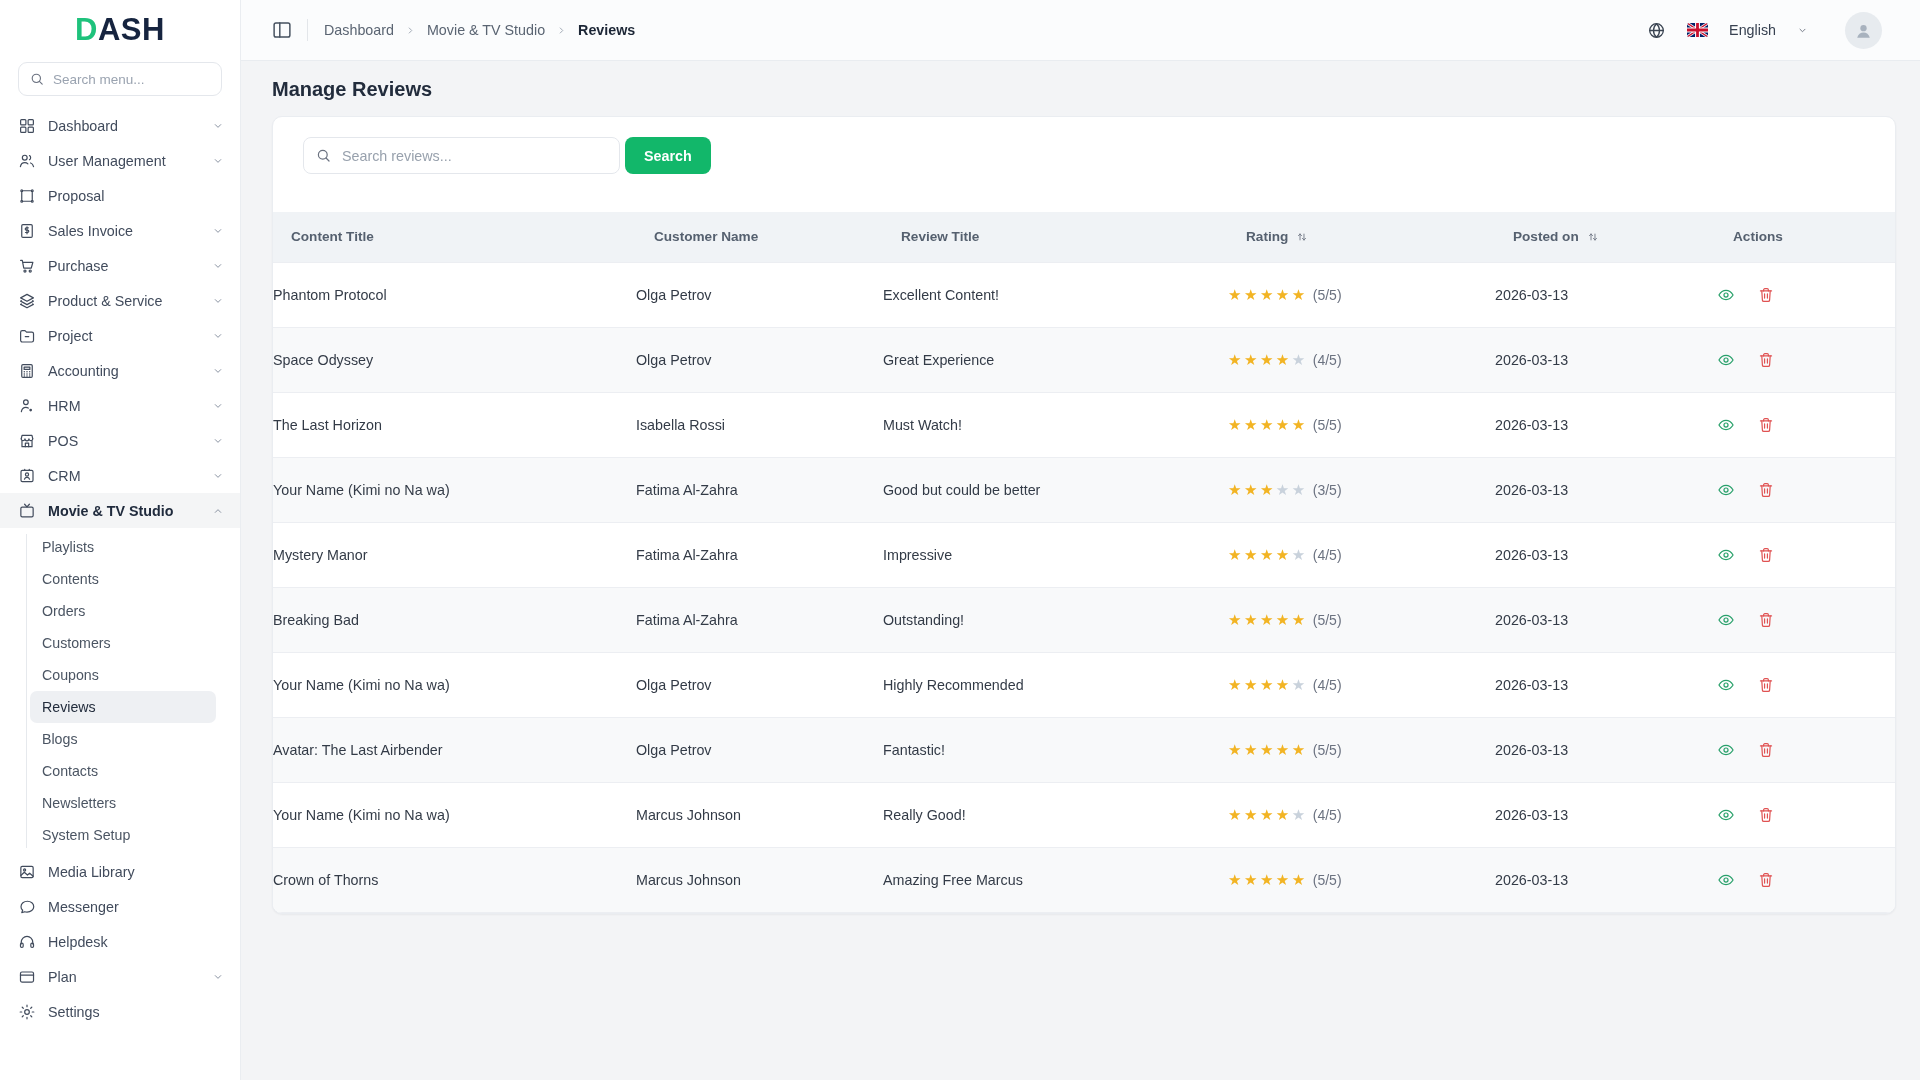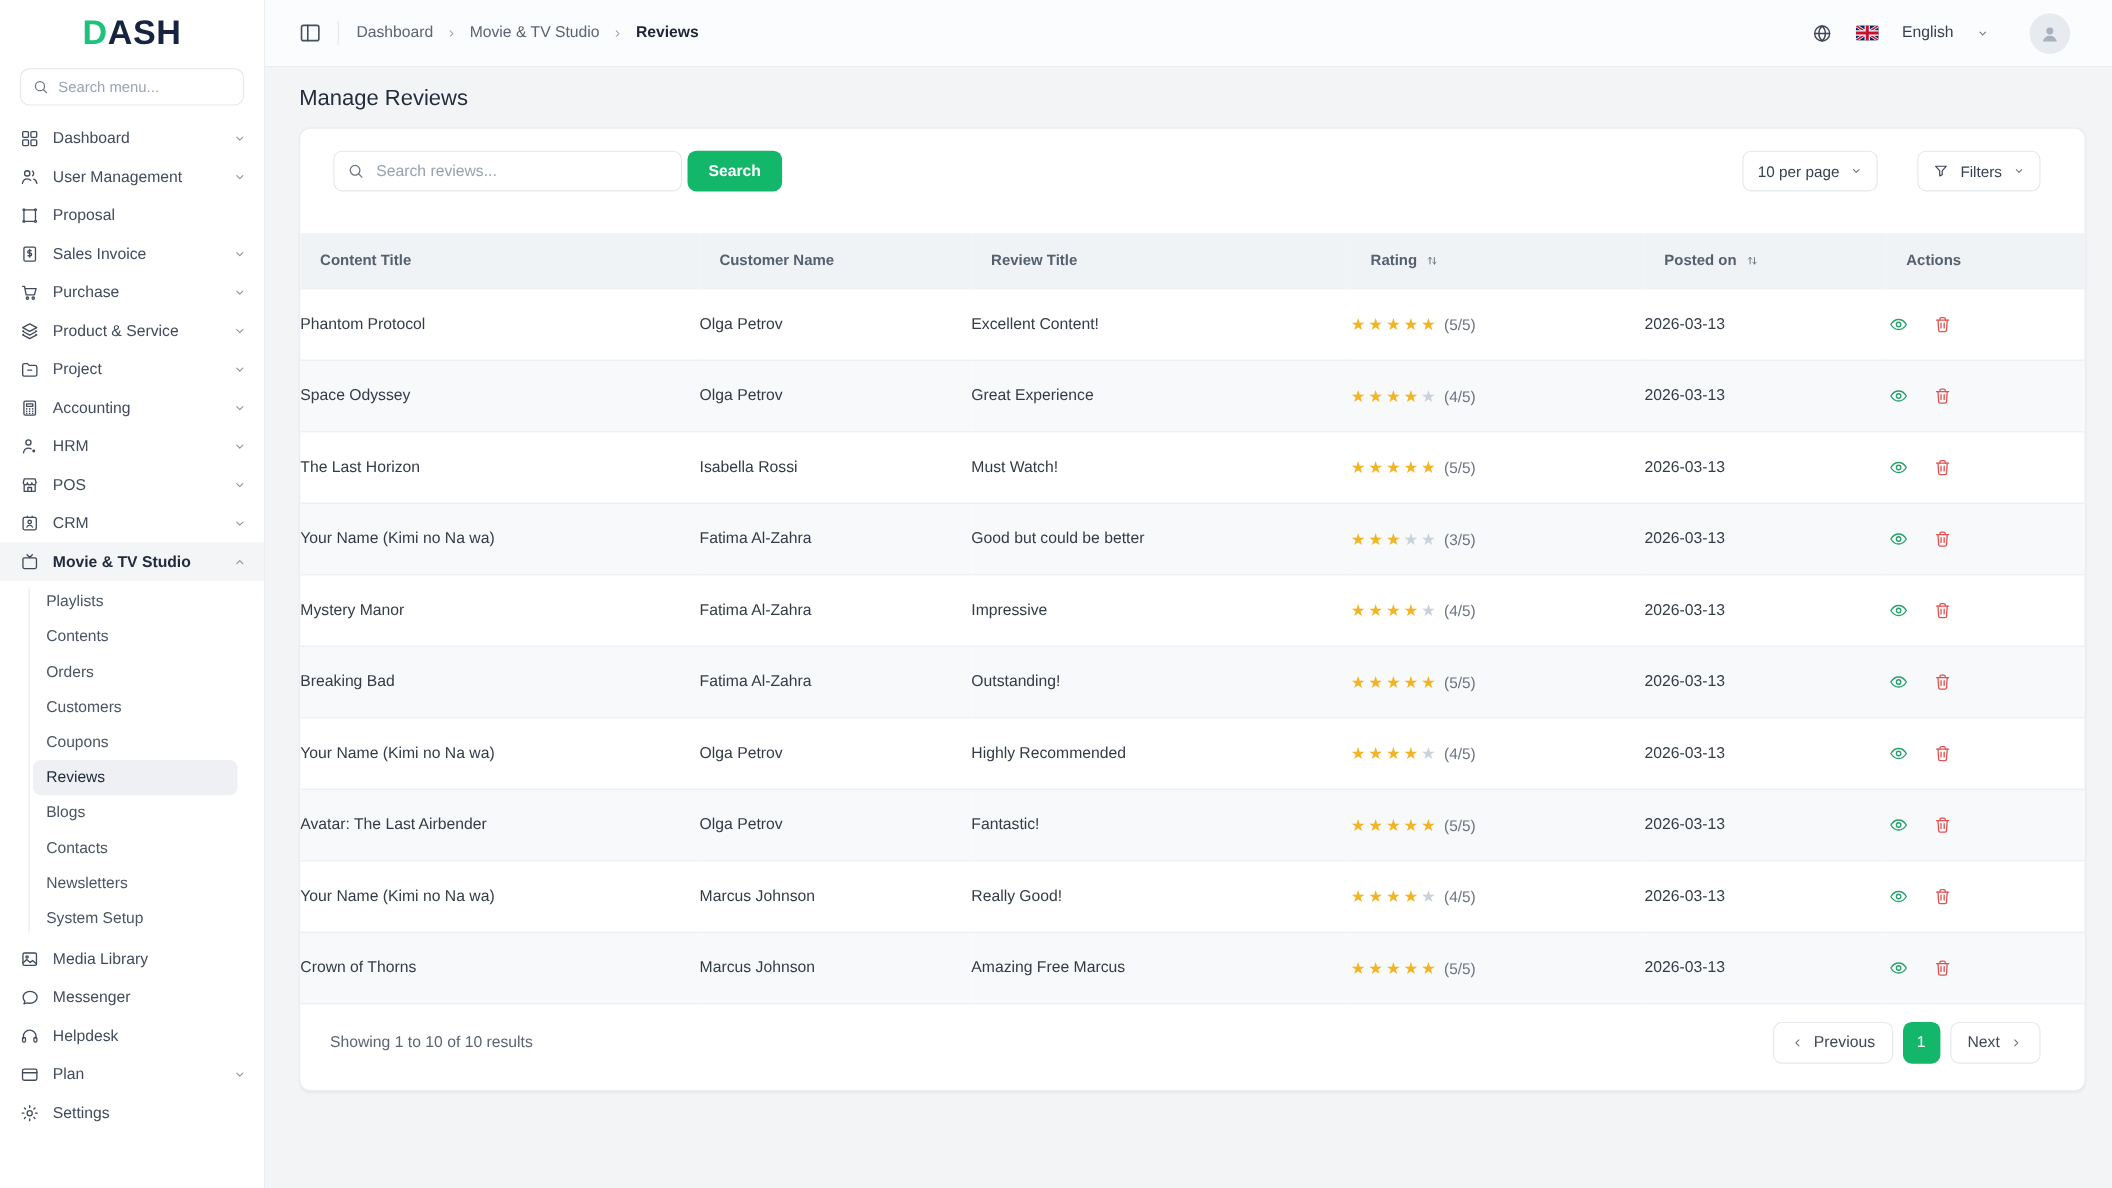--- a/index.html
+++ b/index.html
@@ -51,21 +51,21 @@
   .flag{width:21px;height:14px;border-radius:2.5px;overflow:hidden}
   .flag svg{width:21px;height:14px}
   .lang{font-size:14.3px;color:#374151;cursor:pointer}
   .lang-chev{width:11px;height:11px;color:#6b7280}
   .lang-chev svg{width:11px;height:11px}
   .avatar{width:37px;height:37px;border-radius:50%;background:#e7ebef;margin-left:16px;display:flex;align-items:center;justify-content:center;color:#a8b2be;cursor:pointer}
   .avatar svg{width:21px;height:21px}
 
   
   .content{flex:1;padding:14px 24px 0 31px}
-  .page-title{font-size:20px;font-weight:400;color:#222c3c;margin:3px 0 15px}
+  .page-title{font-size:20px;font-weight:700;color:#222c3c;margin:3px 0 15px}
   .card{width:1624px;background:#fff;border:1px solid var(--border);border-radius:10px;box-shadow:0 1px 2px rgba(16,24,40,.05);overflow:hidden}
   .toolbar{display:flex;align-items:center;padding:20px 40px 38px 30px}
   .search-wrap{position:relative;width:317px}
   .search-wrap input{width:100%;height:37px;border:1px solid #e4e7ec;border-radius:8px;padding:0 12px 0 38px;font-size:14.3px;color:#374151;outline:none}
   .search-wrap input::placeholder{color:#98a1ad}
   .search-wrap .s-ic{position:absolute;left:12px;top:10px;width:17px;height:17px;color:#6b7280}
   .search-wrap .s-ic svg{width:17px;height:17px}
   .btn-search{height:37px;margin-left:5px;padding:0 19px;background:var(--accent);color:#fff;border:none;border-radius:8px;font-size:14.3px;font-weight:600;cursor:pointer;font-family:inherit}
   .toolbar-right{margin-left:auto;display:flex;gap:36px}
   .chip{height:37px;border:1px solid #e4e7ec;border-radius:8px;background:#fff;display:flex;align-items:center;gap:10px;padding:0 13px;font-size:13.9px;color:#374151;cursor:pointer;font-family:inherit}
@@ -432,43 +432,20 @@
         <div class="search-wrap">
           <span class="s-ic">
               <svg viewBox="0 0 24 24" fill="none" stroke="currentColor" stroke-width="1.7" stroke-linecap="round" stroke-linejoin="round">
                 <circle cx="11" cy="11" r="6.2"></circle>
                 <path d="m15.6 15.6 4.2 4.2"></path>
               </svg>
             </span>
           <input type="text" placeholder="Search reviews..." style="">
         </div>
         <button class="btn-search">Search</button>
-        <div class="toolbar-right">
-          <button class="chip">
-            <span>10 per page</span>
-            <span class="c-chev">
-                <svg viewBox="0 0 24 24" fill="none" stroke="currentColor" stroke-width="2" stroke-linecap="round" stroke-linejoin="round">
-                  <path d="m6.5 9.2 5.5 5.5 5.5-5.5"></path>
-                </svg>
-              </span>
-          </button>
-          <button class="chip">
-            <span class="f-ic">
-                <svg viewBox="0 0 24 24" fill="none" stroke="currentColor" stroke-width="1.7" stroke-linecap="round" stroke-linejoin="round">
-                  <path d="M4.2 5h15.6l-6 6.8v5.4l-3.6 2V11.8z"></path>
-                </svg>
-              </span>
-            <span>Filters</span>
-            <span class="c-chev">
-                <svg viewBox="0 0 24 24" fill="none" stroke="currentColor" stroke-width="2" stroke-linecap="round" stroke-linejoin="round">
-                  <path d="m6.5 9.2 5.5 5.5 5.5-5.5"></path>
-                </svg>
-              </span>
-          </button>
-        </div>
       </div>
 
       <table>
         <colgroup>
             <col style="width:363px">
             <col style="width:247px">
             <col style="width:345px">
             <col style="width:267px">
             <col style="width:220px">
             <col>
@@ -784,37 +761,15 @@
                       <path d="m6.4 6.6.8 12.2a1.9 1.9 0 0 0 1.9 1.8h5.8a1.9 1.9 0 0 0 1.9-1.8l.8-12.2"></path>
                       <path d="M10.1 10.5v5.6M13.9 10.5v5.6"></path>
                     </svg>
                   </span>
                 </button>
     </td>
   </tr>
           </tbody>
       </table>
 
-      <div class="table-footer">
-        <span class="summary">Showing 1 to 10 of 10 results</span>
-        <div class="pager">
-          <button class="btn-page">
-            <span class="p-chev">
-                <svg viewBox="0 0 24 24" fill="none" stroke="currentColor" stroke-width="2" stroke-linecap="round" stroke-linejoin="round">
-                  <path d="m14.8 6.5-5.5 5.5 5.5 5.5"></path>
-                </svg>
-              </span>
-            <span>Previous</span>
-          </button>
-          <button class="page-current">1</button>
-          <button class="btn-page">
-            <span>Next</span>
-            <span class="p-chev">
-                <svg viewBox="0 0 24 24" fill="none" stroke="currentColor" stroke-width="2" stroke-linecap="round" stroke-linejoin="round">
-                  <path d="m9.2 6.5 5.5 5.5-5.5 5.5"></path>
-                </svg>
-              </span>
-          </button>
-        </div>
-      </div>
     </div>
   </div>
 </div>
 
 </body></html>

